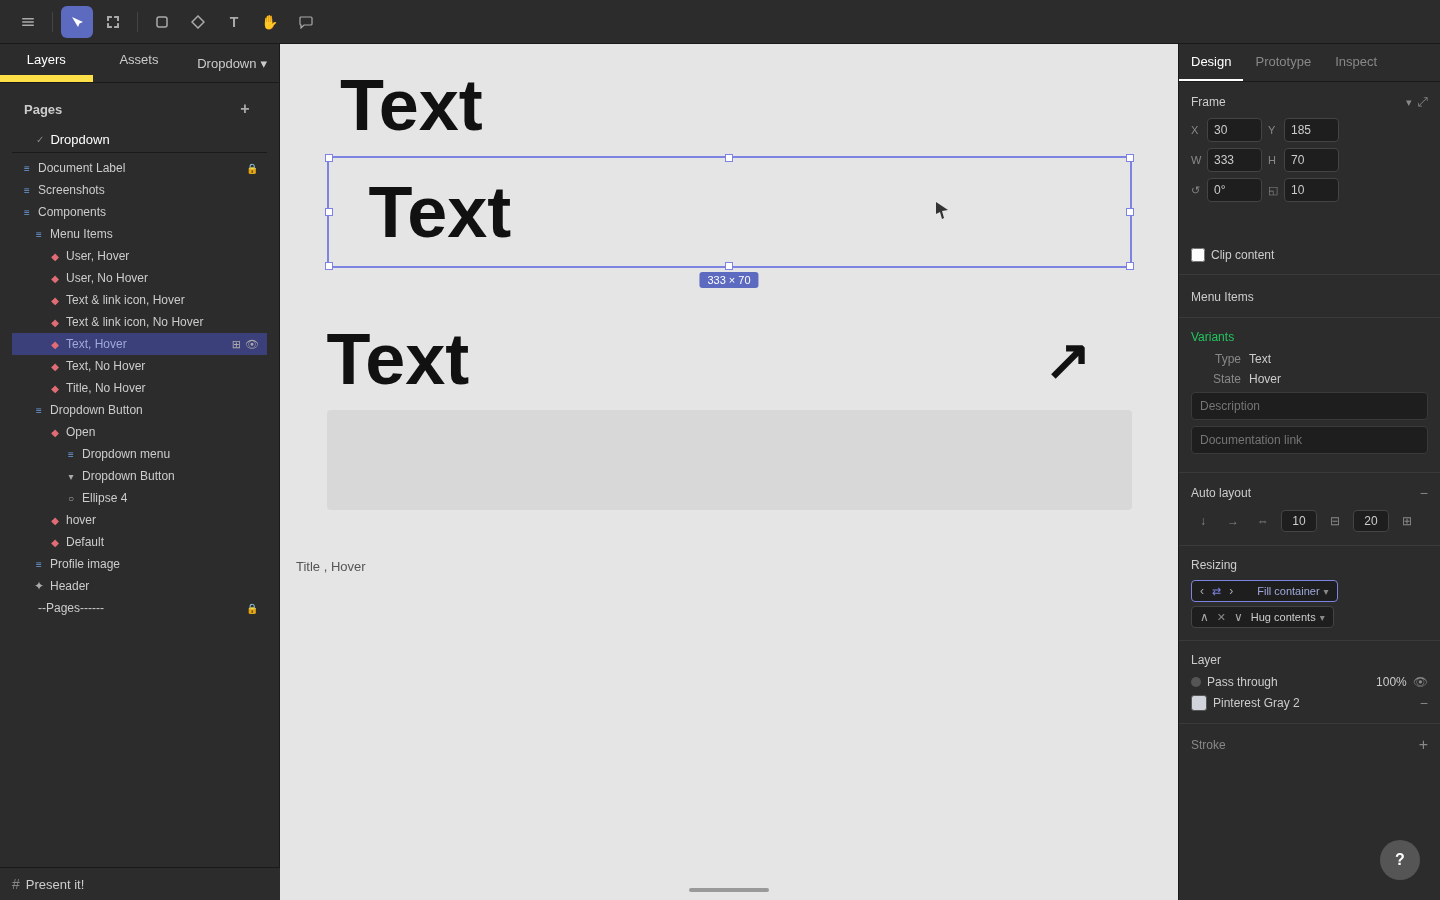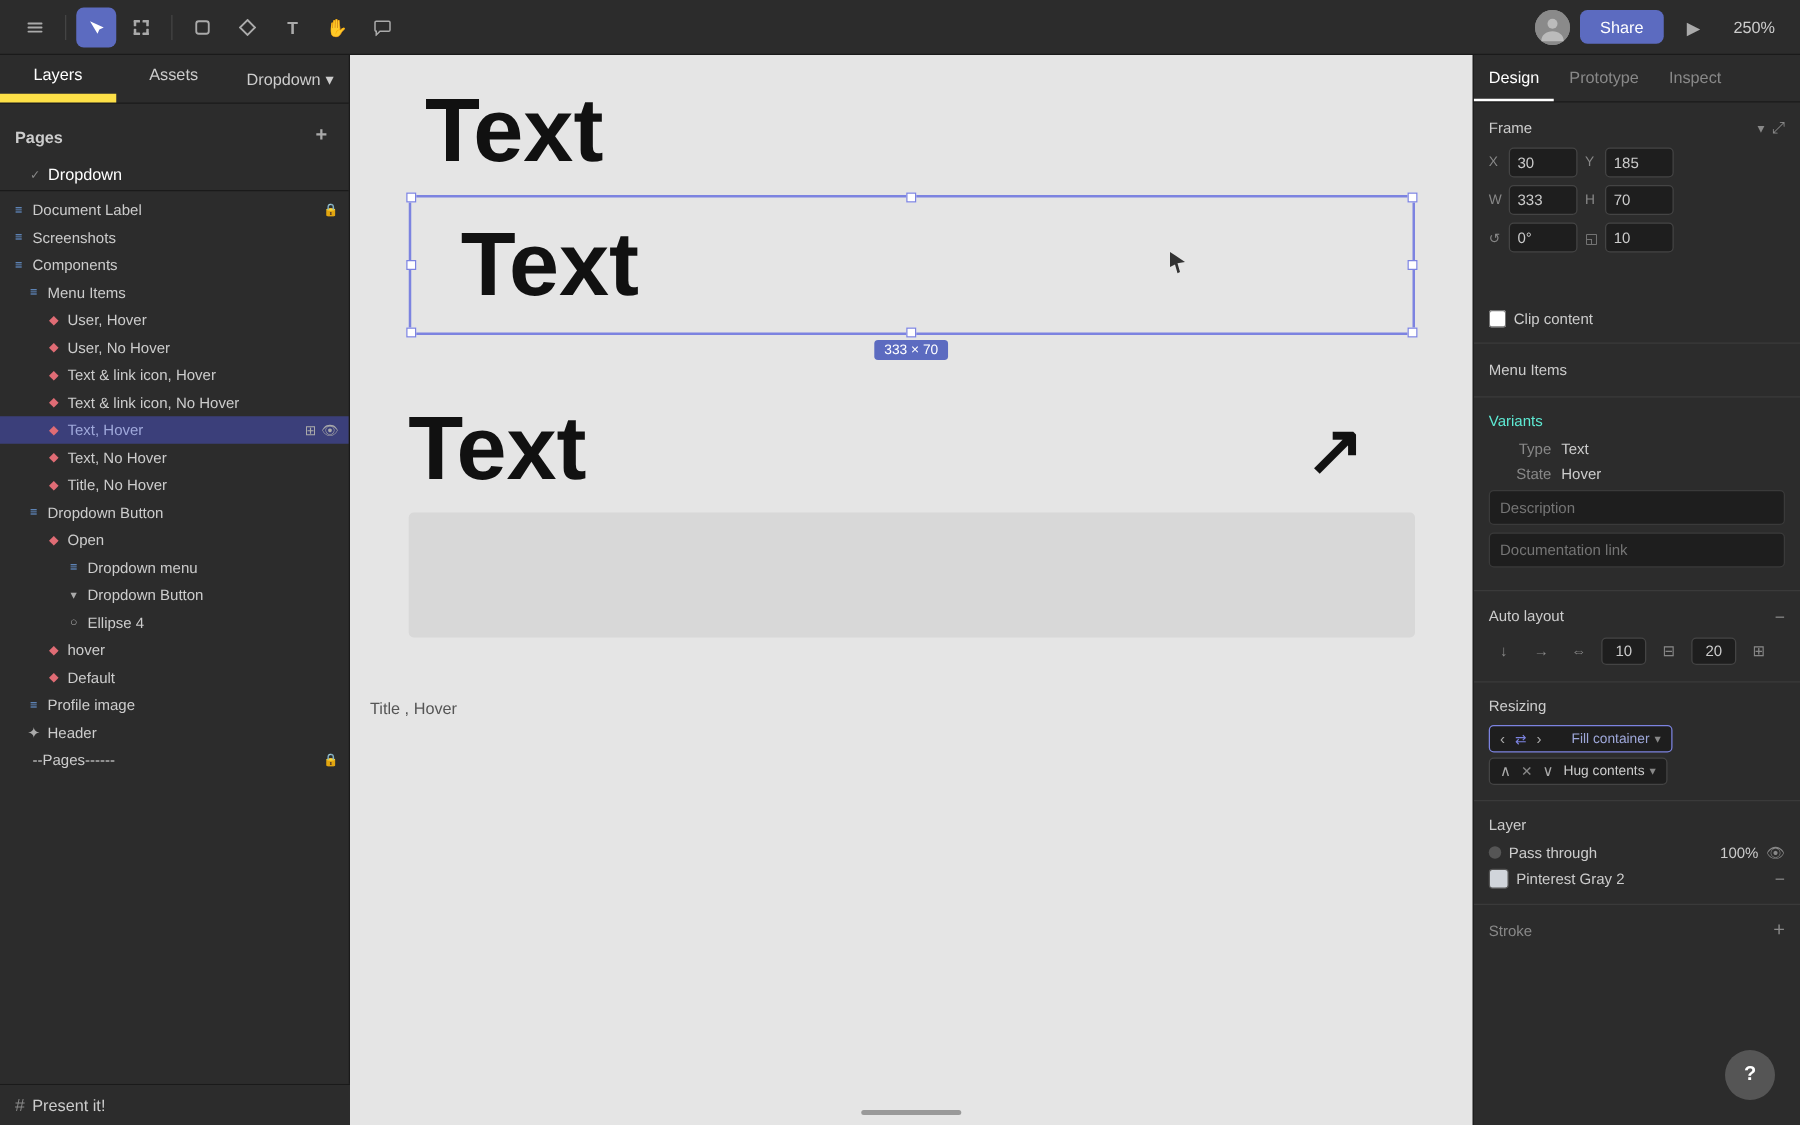--- a/index.html
+++ b/index.html
@@ -18,21 +18,21 @@
 
     
     .main-area { display: flex; flex: 1; overflow: hidden; }
 
     
     .left-panel { width: 280px; background: #2c2c2c; border-right: 1px solid #1a1a1a; display: flex; flex-direction: column; flex-shrink: 0; }
     .panel-tabs { display: flex; border-bottom: 1px solid #1a1a1a; }
     .panel-tab { flex: 1; padding: 8px; text-align: center; color: #ccc; font-size: 13px; cursor: pointer; border-bottom: 2px solid transparent; }
     .panel-tab.active { color: white; border-bottom: 7px solid #fde047; }
     .panel-tab-dropdown { display: flex; align-items: center; justify-content: center; gap: 4px; padding: 8px 12px; color: #ccc; font-size: 13px; cursor: pointer; }
-    .panel-content { flex: 1; overflow-y: auto; padding: 8px 0; }
+    .panel-content { flex: 1; overflow-y: auto; padding: 8px 12px; }
 
     
     .section-header { display: flex; align-items: center; justify-content: space-between; padding: 8px 12px; color: #ccc; font-size: 13px; font-weight: 600; }
     .section-add-btn { width: 20px; height: 20px; display: flex; align-items: center; justify-content: center; cursor: pointer; color: #aaa; font-size: 16px; border-radius: 3px; }
     .page-item { padding: 5px 12px 5px 24px; color: #ccc; font-size: 13px; cursor: pointer; display: flex; align-items: center; gap: 6px; }
     .page-item.active { color: white; }
     .page-item .chevron { font-size: 10px; color: #888; }
 
     
     .layer-section { border-top: 1px solid #1a1a1a; padding-top: 4px; }
@@ -148,35 +148,20 @@
     <div class="toolbar-btn">
       <span style="color:#aaa; font-size:14px;">✋</span>
     </div>
 
     <div class="toolbar-btn">
       <svg width="14" height="14" viewBox="0 0 14 14" fill="none">
         <path d="M2 2H12C12.55 2 13 2.45 13 3V9C13 9.55 12.55 10 12 10H5L2 13V10H2C1.45 10 1 9.55 1 9V3C1 2.45 1.45 2 2 2Z" stroke="#aaa" stroke-width="1.2" fill="none"></path>
       </svg>
     </div>
   </div>
-  <div class="toolbar-right">
-    <div class="toolbar-avatar">
-      <svg width="28" height="28" viewBox="0 0 28 28" fill="none">
-        <circle cx="14" cy="14" r="14" fill="#8a8a8a"></circle>
-        <circle cx="14" cy="11" r="4" fill="#bbb"></circle>
-        <path d="M5 25C5 20 9 17 14 17C19 17 23 20 23 25" fill="#bbb"></path>
-      </svg>
-    </div>
-    <button class="share-btn">Share</button>
-
-    <div class="toolbar-btn">
-      <span style="color:#aaa;">▶</span>
-    </div>
-    <div class="zoom-indicator">250%</div>
-  </div>
 </div>
 
 <div class="main-area">
 
   <div class="left-panel">
     <div class="panel-tabs">
       <div class="panel-tab active">Layers</div>
       <div class="panel-tab">Assets</div>
       <div class="panel-tab-dropdown">
         <span>Dropdown</span>
@@ -417,21 +402,21 @@
         <input type="checkbox" style="width: 14px; height: 14px;">
         <span style="font-size:12px; color:#ccc;">Clip content</span>
       </div>
     </div>
 
     <div class="panel-section">
       <span style="font-size:12px; color:#ccc; font-weight:500;">Menu Items</span>
     </div>
 
     <div class="variants-section">
-      <div style="font-size:12px; color:#5eead4; font-weight:500; margin-bottom:8px;">Variants</div>
+      <div style="font-size:12px; color:#22c55e; font-weight:500; margin-bottom:8px;">Variants</div>
       <div class="variant-row">
         <span class="variant-label">Type</span>
         <span class="variant-value">Text</span>
       </div>
       <div class="variant-row">
         <span class="variant-label">State</span>
         <span class="variant-value">Hover</span>
       </div>
       <input class="desc-input" placeholder="Description" style="">
       <input class="desc-input" placeholder="Documentation link" style="">

